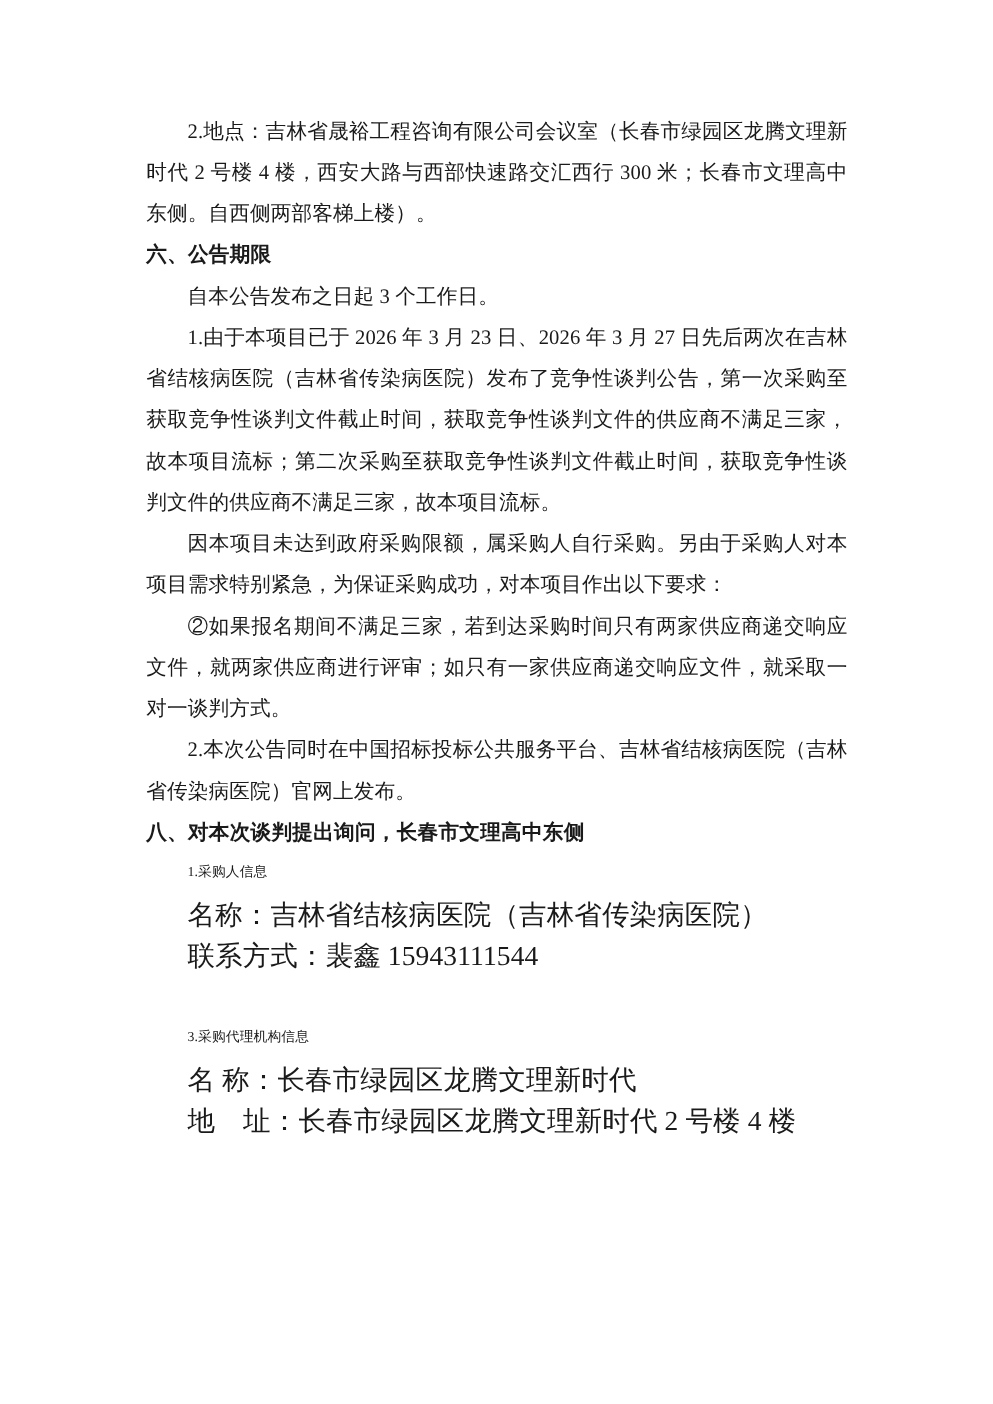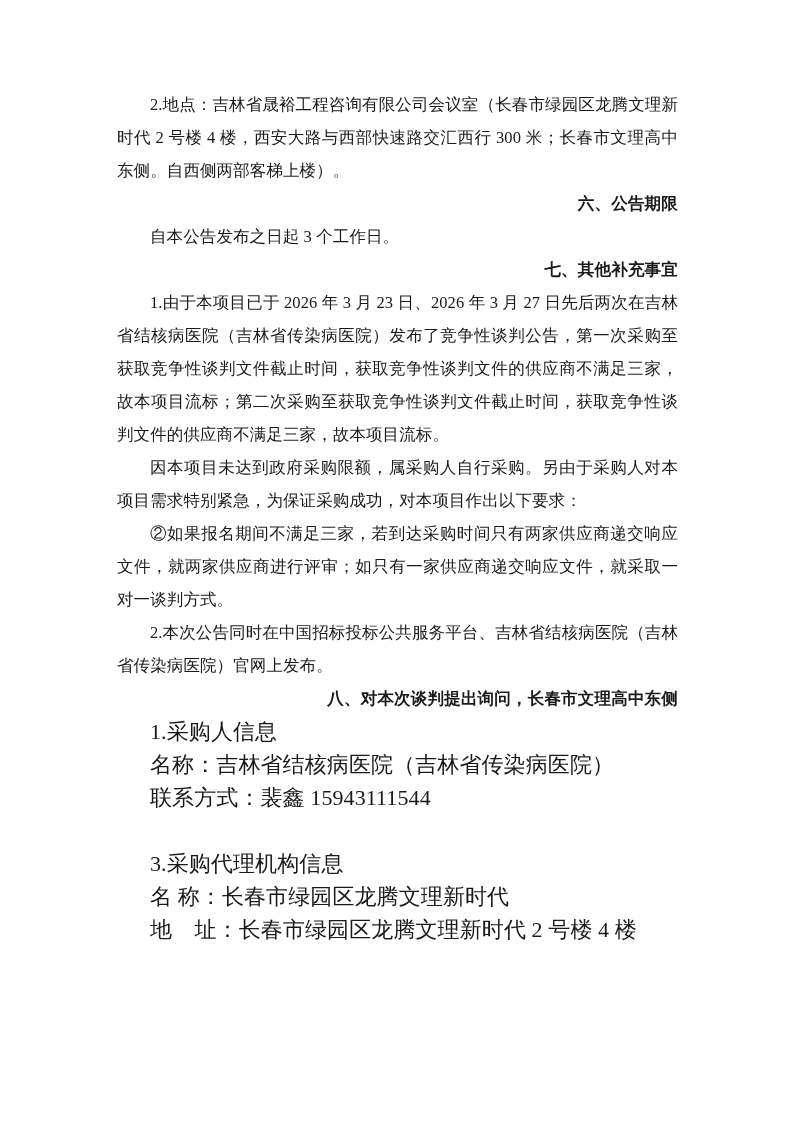--- a/index.html
+++ b/index.html
@@ -37,36 +37,36 @@
     letter-spacing: 0.1px;
     word-break: break-all;
   }
   
   .heading {
     font-size: 16.5px;
     line-height: 33px;
     font-weight: bold;
     margin: 0;
     text-indent: 0;
-    text-align: right;
+    text-align: left;
     letter-spacing: 0.2px;
   }
   
   .contact-line {
     font-size: 22px;
     line-height: 33px;
     margin: 0;
     text-indent: 0;
     padding-left: 33px;
     text-align: left;
     white-space: pre-wrap;
     letter-spacing: 0.1px;
   }
   .contact-sub {
-    font-size: 22px;
+    font-size: 11px;
     line-height: 33px;
     margin: 0;
     padding-left: 33px;
     text-align: left;
     white-space: pre-wrap;
     letter-spacing: 0.1px;
   }
   .spacer-line {
     height: 33px;
     line-height: 33px;
@@ -78,21 +78,20 @@
 
 <div class="page">
   <div class="content">
 
     <p class="para">2.地点：吉林省晟裕工程咨询有限公司会议室（长春市绿园区龙腾文理新时代 2 号楼 4 楼，西安大路与西部快速路交汇西行 300 米；长春市文理高中东侧。自西侧两部客梯上楼）。</p>
 
     <p class="heading">六、公告期限</p>
 
     <p class="para">自本公告发布之日起 3 个工作日。</p>
 
-    <p class="heading">七、其他补充事宜</p>
 
     <p class="para">1.由于本项目已于 2026 年 3 月 23 日、2026 年 3 月 27 日先后两次在吉林省结核病医院（吉林省传染病医院）发布了竞争性谈判公告，第一次采购至获取竞争性谈判文件截止时间，获取竞争性谈判文件的供应商不满足三家，故本项目流标；第二次采购至获取竞争性谈判文件截止时间，获取竞争性谈判文件的供应商不满足三家，故本项目流标。</p>
 
     <p class="para">因本项目未达到政府采购限额，属采购人自行采购。另由于采购人对本项目需求特别紧急，为保证采购成功，对本项目作出以下要求：</p>
 
 
     <p class="para">②如果报名期间不满足三家，若到达采购时间只有两家供应商递交响应文件，就两家供应商进行评审；如只有一家供应商递交响应文件，就采取一对一谈判方式。</p>
 
     <p class="para">2.本次公告同时在中国招标投标公共服务平台、吉林省结核病医院（吉林省传染病医院）官网上发布。</p>
 

